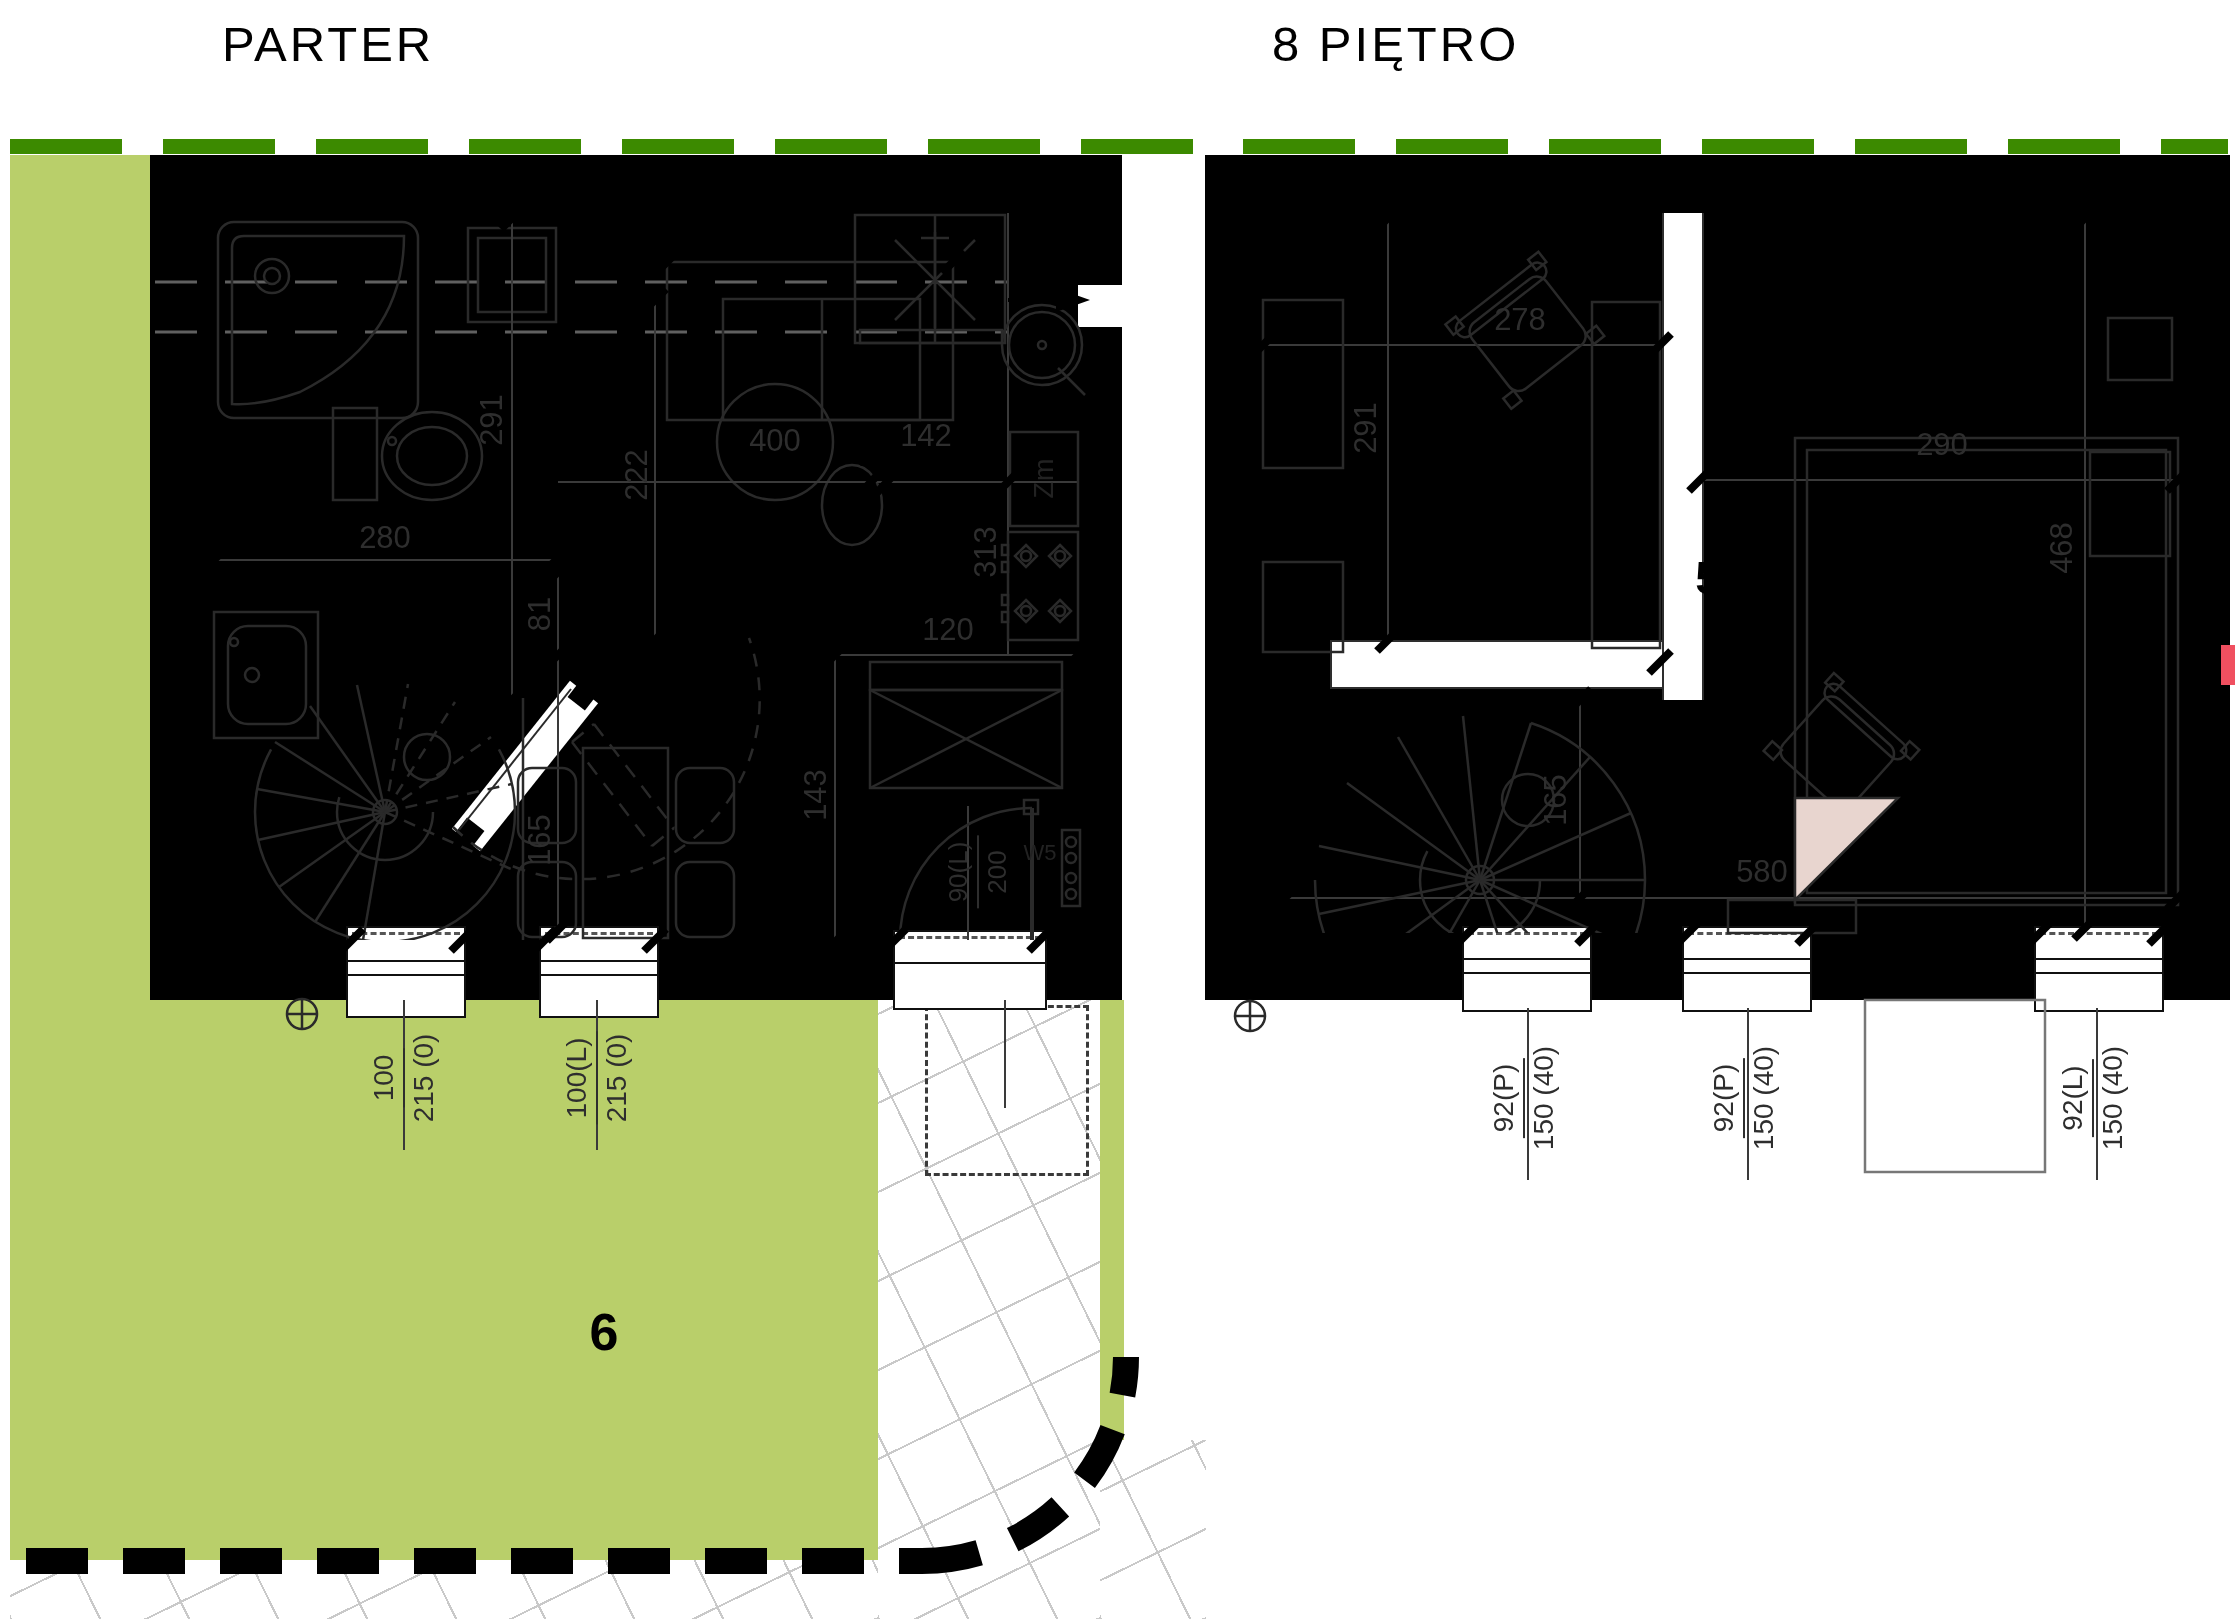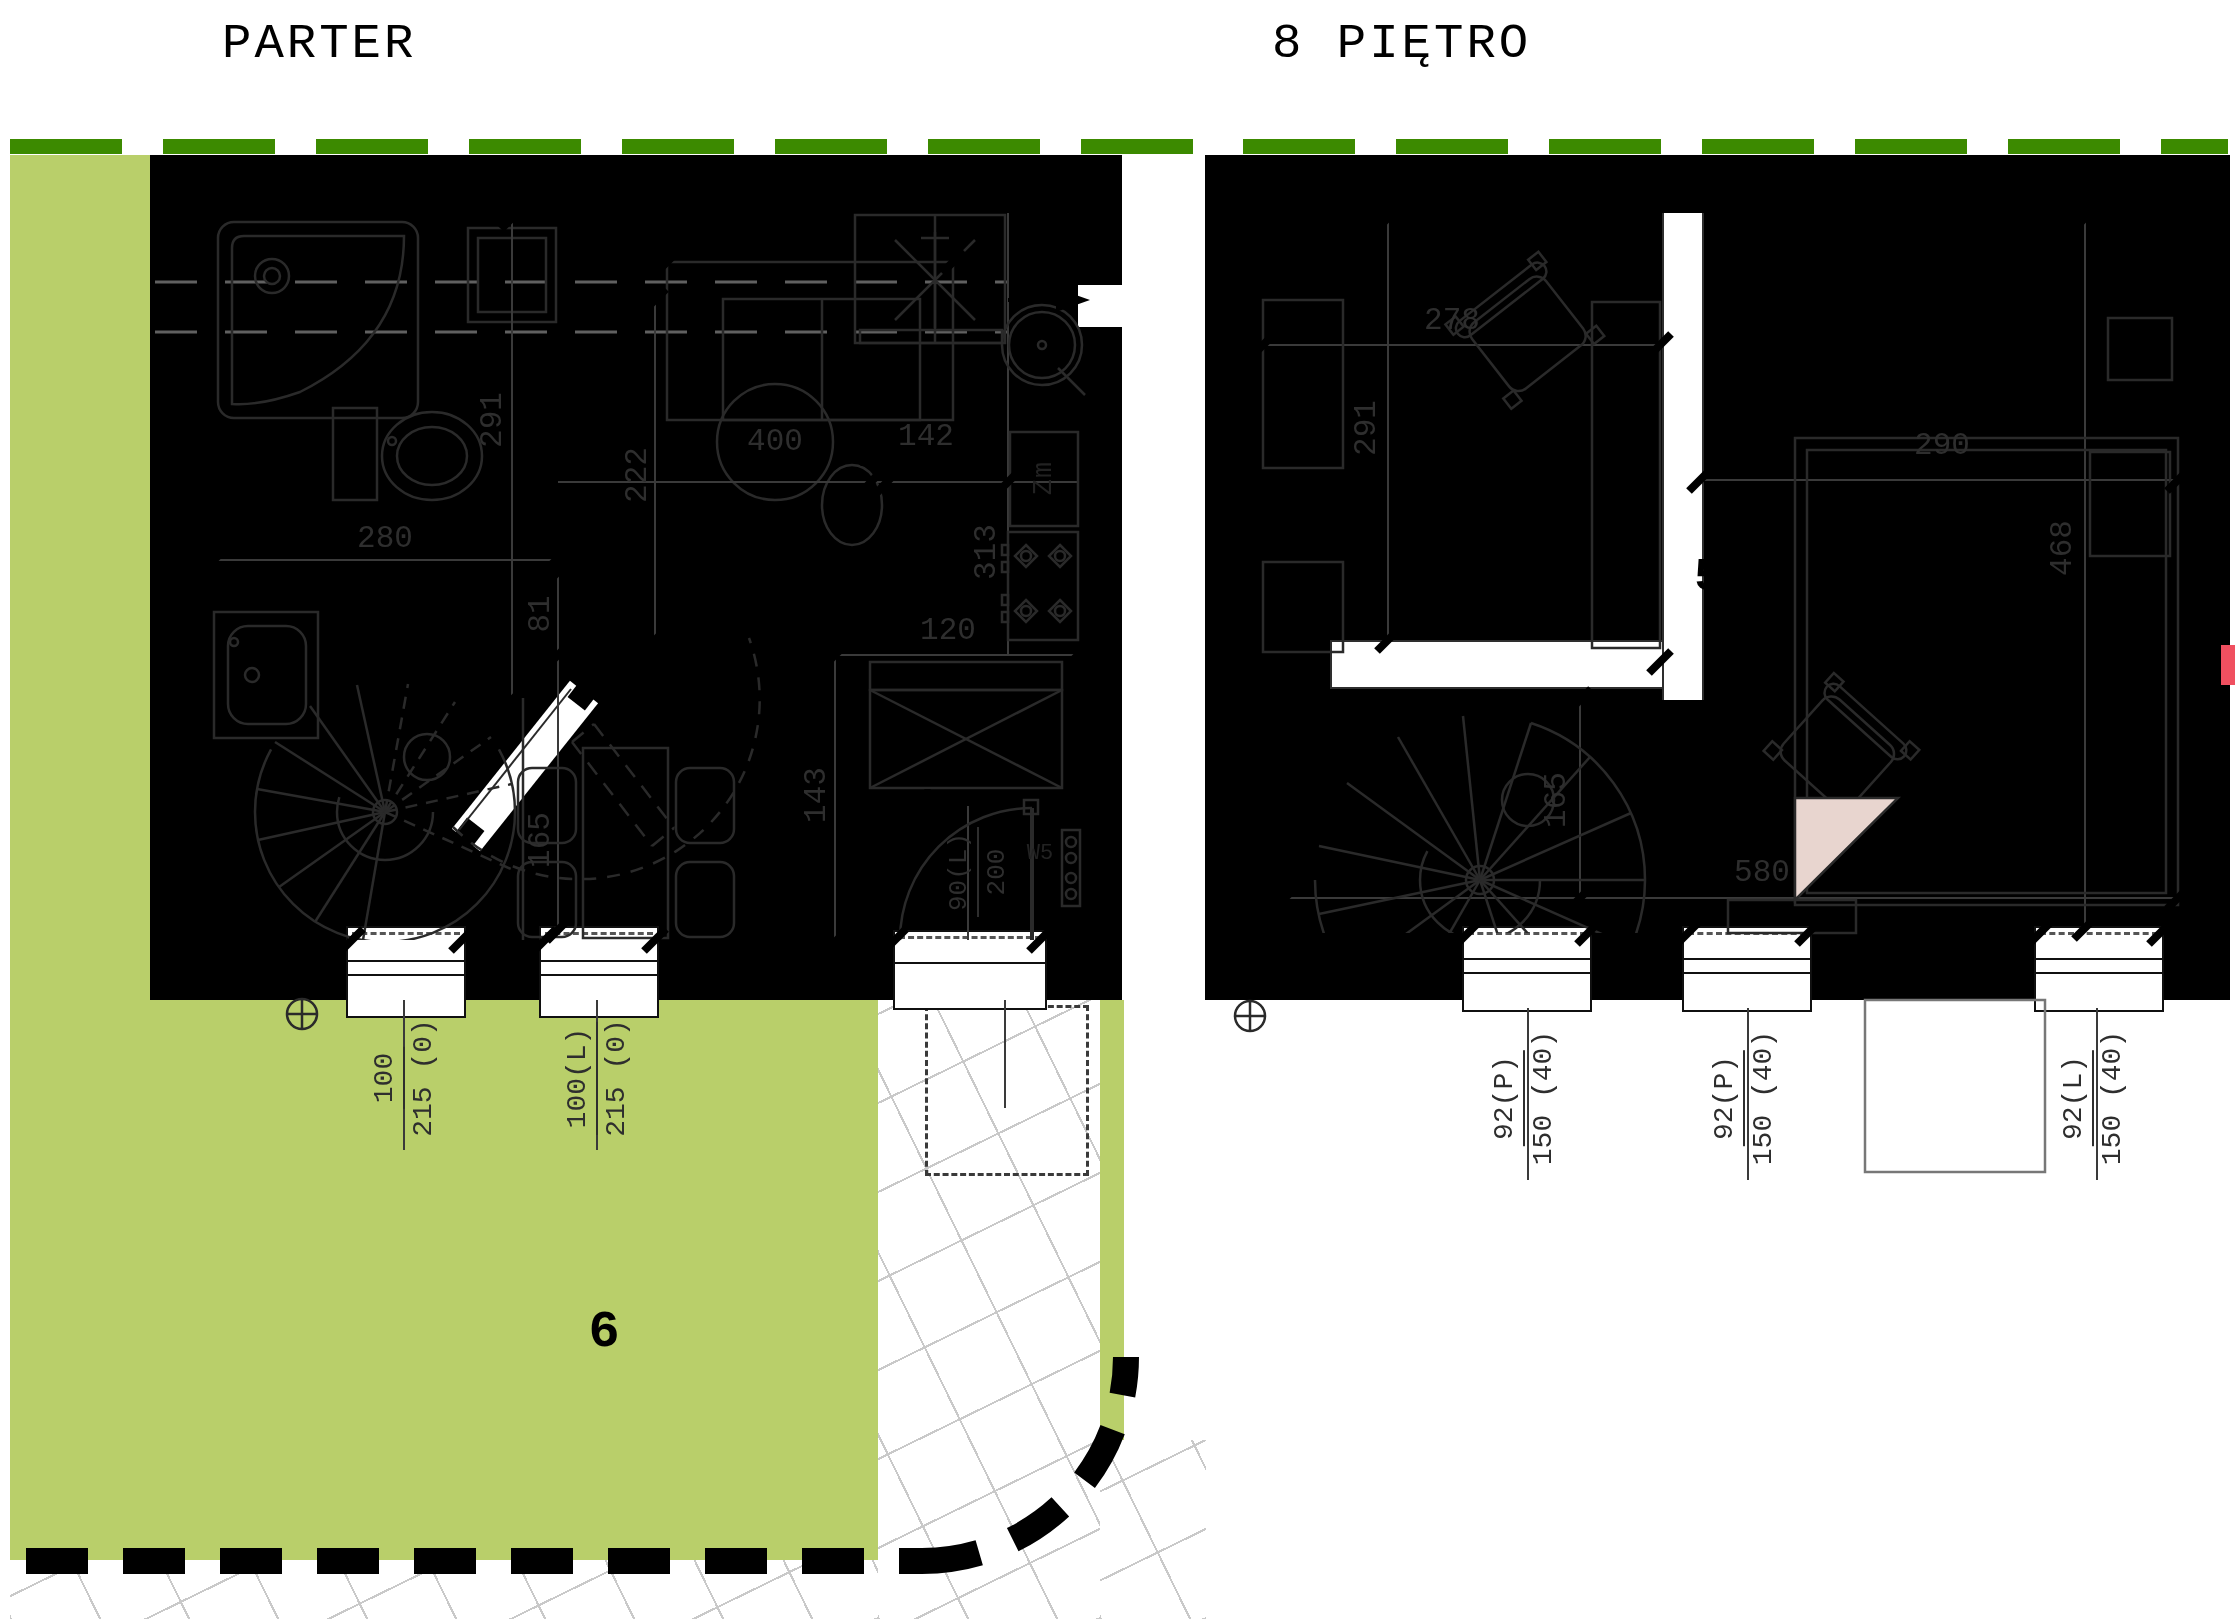--- a/index.html
+++ b/index.html
@@ -1,17 +1,17 @@
 <!DOCTYPE html>
 <html><head>
 <meta charset="utf-8">
 <style>
   html,body{margin:0;padding:0;background:#fff}
   .canvas{position:relative;width:2235px;height:1619px;background:#fff;
-          font-family:Liberation Mono, monospace;overflow:hidden}
+          font-family:Liberation Sans, sans-serif;overflow:hidden}
   .abs{position:absolute}
   .fill{z-index:1}
   .wall{z-index:2;background:#000}
   .white{z-index:3;background:#fff}
   .ov{z-index:4;position:absolute;left:0;top:0;pointer-events:none}
   .title{position:absolute;z-index:5;font-size:49px;color:#000;letter-spacing:3px;white-space:nowrap}
   .rl{position:absolute;z-index:5;font-weight:bold;font-size:46px;color:#000;
       transform:translate(-50%,-50%)}
   .dim{position:absolute;z-index:5;font-size:31px;color:#2e2e2e;white-space:nowrap;
        transform:translate(-50%,-50%)}
@@ -441,21 +441,21 @@
     <span class="den">215 (0)</span>
   </div>
   <div class="flabel" style="left:978px;top:872px;font-size:26px">
     <span class="num">90(L)</span>
     <span class="den">200</span>
   </div>
 
   <div class="rl" style="left:1548px;top:428px">4</div>
   <div class="rl" style="left:1708px;top:578px">5</div>
 
-  <div class="dim" style="left:1452px;top:320px">278</div>
+  <div class="dim" style="left:1520px;top:320px">278</div>
   <div class="dim v" style="left:1366px;top:428px">291</div>
   <div class="dim" style="left:1942px;top:445px">290</div>
   <div class="dim v" style="left:2062px;top:548px">468</div>
   <div class="dim v" style="left:1556px;top:800px">165</div>
   <div class="dim" style="left:1762px;top:872px">580</div>
 
   <div class="flabel" style="left:1524px;top:1098px">
     <span class="num">92(P)</span>
     <span class="den">150 (40)</span>
   </div>

